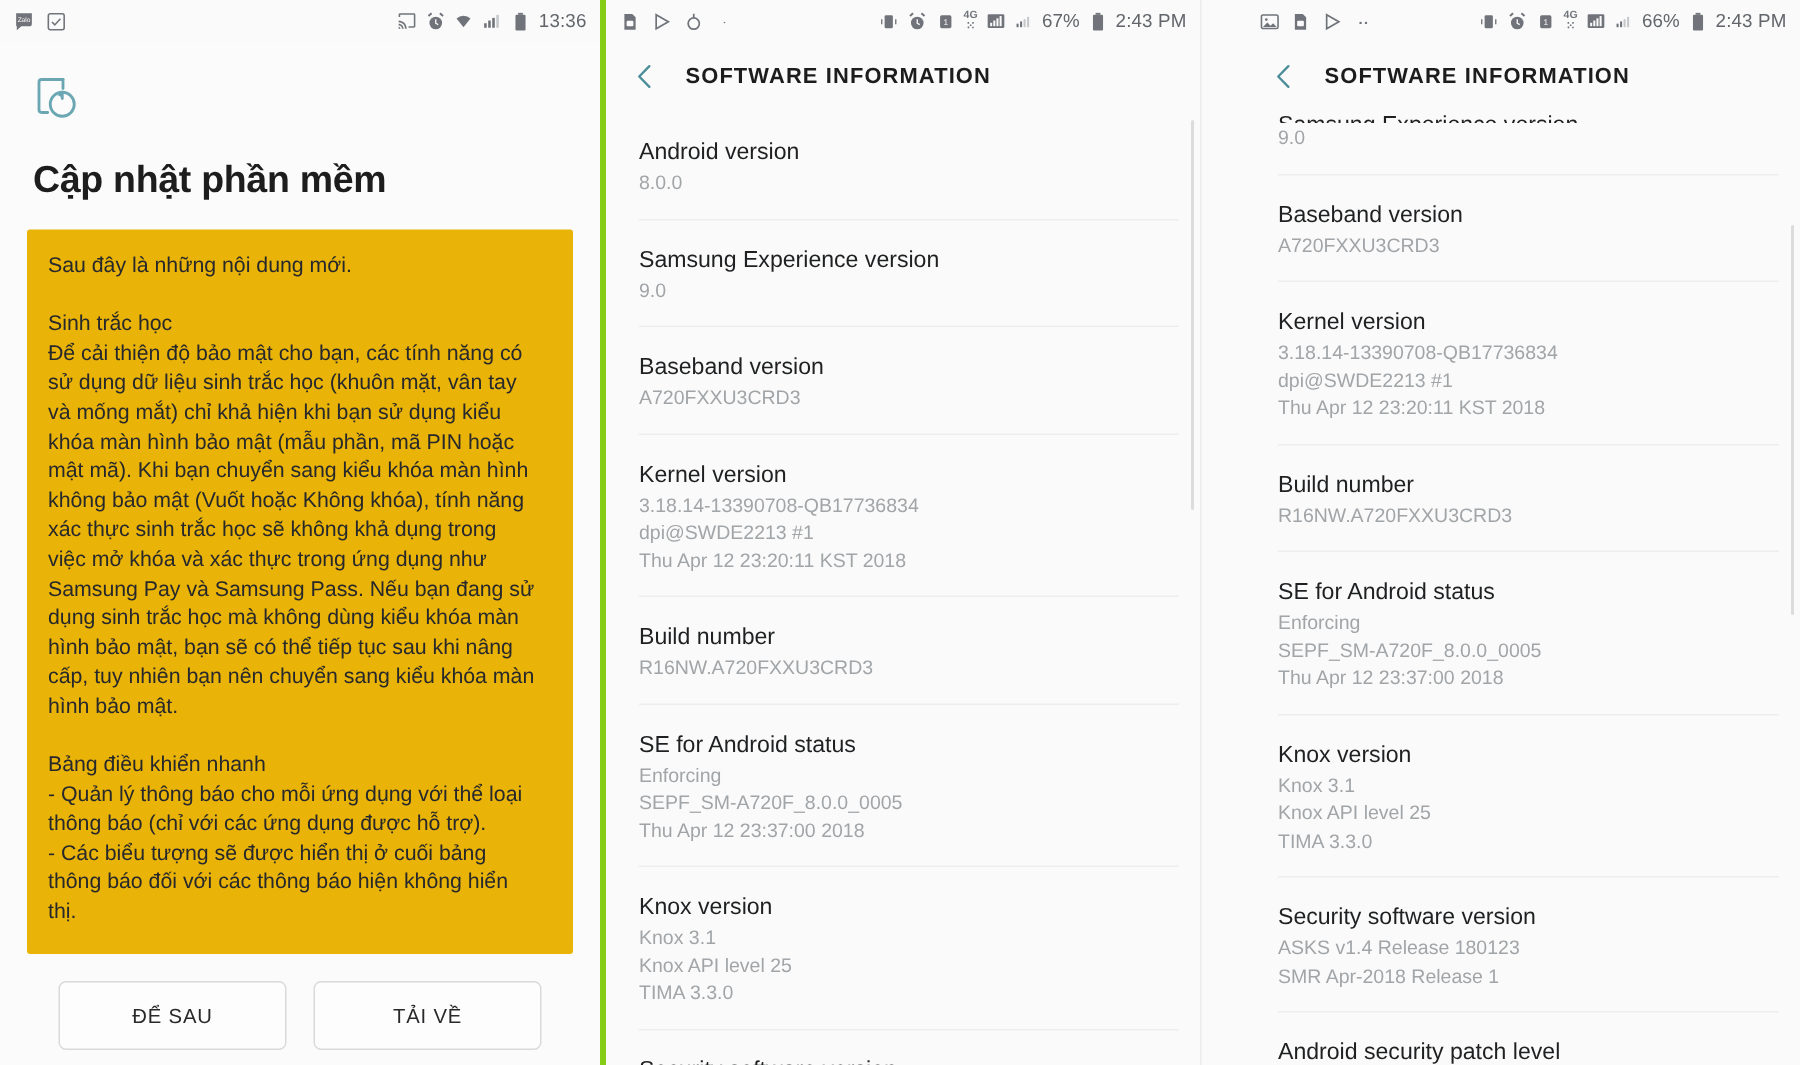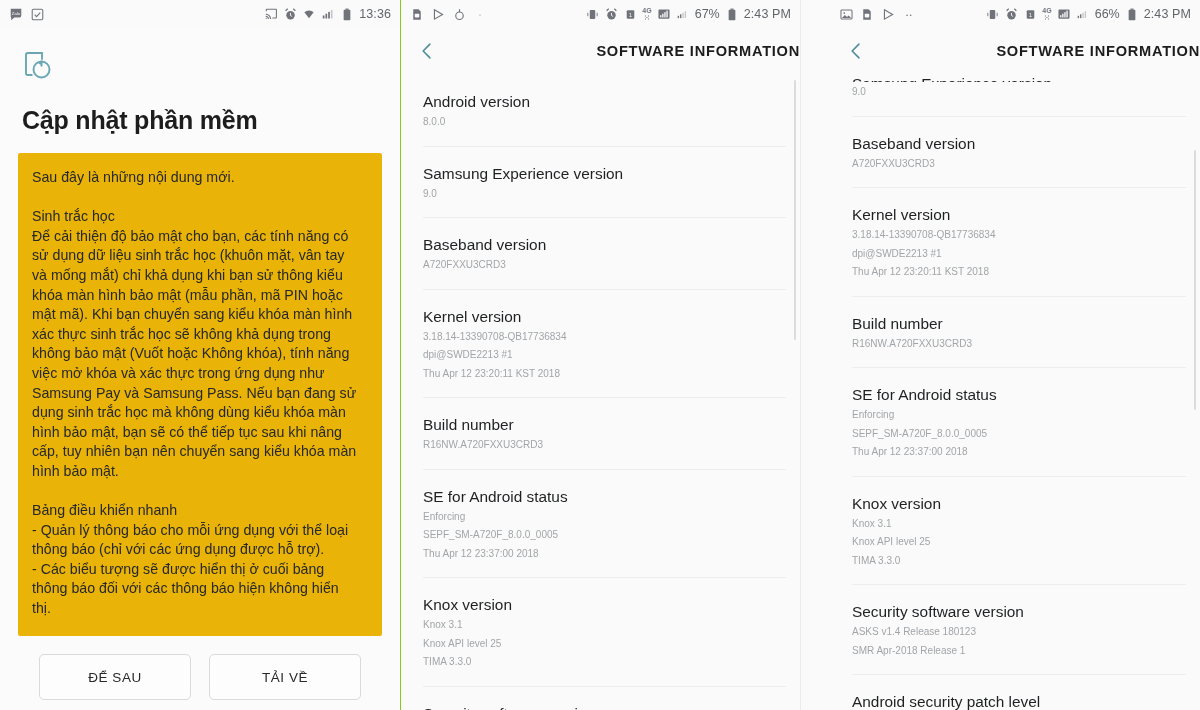--- a/index.html
+++ b/index.html
@@ -4,21 +4,21 @@
 <style>
   * { margin:0; padding:0; box-sizing:border-box; }
   html,body {
     width:1200px; height:710px;
     font-family:"Liberation Sans","DejaVu Sans",sans-serif;
     background:#fafafa; overflow:hidden;
   }
   .screen { display:flex; width:1200px; height:604px; }
   .panel { position:relative; height:710px; background:#fafafa; overflow:hidden; }
   .panel.left   { width:400px; background:#fbfbfb; }
-  .panel.mid    { width:400px; border-left:1px solid #84cc16; }
+  .panel.mid    { width:400px; border-left:4px solid #84cc16; }
   .panel.right  { width:400px; border-left:1px solid #ececec;padding-left:29px; }
 
   
   .statusbar {
     height:28px; display:flex; align-items:center;
     padding:0 9px; font-size:12.5px; color:#6f7377;
     background:#fafafa;
   }
   .sb-left { display:flex; align-items:center; gap:7px; }
   .sb-right { margin-left:auto; display:flex; align-items:center; gap:5px; }
@@ -47,36 +47,35 @@
   .btn {
     flex:1; height:46px; border:1px solid #d8dadc; border-radius:5px;
     background:#fdfdfd; display:flex; align-items:center; justify-content:center;
     font-size:13.5px; letter-spacing:.55px; color:#29292b; cursor:pointer;
   }
 
   
   .app-header {
     height:46px; display:flex; align-items:center; padding:0 0 0 15px;
     background:#fafafa;
-    justify-content:space-between;
   }
   .back-chev { width:22px; height:22px; color:#4b8d99; flex:0 0 auto; }
   .app-title {
     margin-left:16px; font-size:14.6px; font-weight:bold; color:#1c1c1c;
     letter-spacing:.75px;
   }
   .list { position:relative; height:636px; overflow:hidden; }
   .row { padding:17px 22px 15px 22px; position:relative; }
   .row.clipped-top { padding-top:0; }
   .row + .row::before {
     content:""; position:absolute; left:22px; right:14px; top:0;
     height:1px; background:#ededed;
   }
   .row-title { font-size:15.4px; color:#1f2022; line-height:21px; font-weight:400; }
-  .row-sub { font-size:10px; color:#a2a5a8; line-height:16.5px; margin-top:2px; }
+  .row-sub { font-size:13px; color:#a2a5a8; line-height:16.5px; margin-top:2px; }
   .clip-title {
     font-size:15.4px; color:#1f2022; line-height:21px;
     height:9px; overflow:hidden; margin-top:-1px;
   }
   .scroll-thumb { position:absolute; right:3px; width:2px;
                   background:#dcdcdc; border-radius:1px; }
 </style>
 </head>
 <body>
 
@@ -147,25 +146,25 @@
 
     <div class="page-title">Cập nhật phần mềm</div>
 
     <div class="notes-box">
       <div id="notes-host">
           <div class="notes-line">Sau đây là những nội dung mới.</div>
           <div class="notes-gap"></div>
           <div class="notes-line">Sinh trắc học</div>
           <div class="notes-line">Để cải thiện độ bảo mật cho bạn, các tính năng có</div>
           <div class="notes-line">sử dụng dữ liệu sinh trắc học (khuôn mặt, vân tay</div>
-          <div class="notes-line">và mống mắt) chỉ khả dụng khi bạn sử thông kiểu</div>
+          <div class="notes-line">và mống mắt) chỉ khả hiện khi bạn sử dụng kiểu</div>
           <div class="notes-line">khóa màn hình bảo mật (mẫu phần, mã PIN hoặc</div>
           <div class="notes-line">mật mã). Khi bạn chuyển sang kiểu khóa màn hình</div>
+          <div class="notes-line">không bảo mật (Vuốt hoặc Không khóa), tính năng</div>
           <div class="notes-line">xác thực sinh trắc học sẽ không khả dụng trong</div>
-          <div class="notes-line">không bảo mật (Vuốt hoặc Không khóa), tính năng</div>
           <div class="notes-line">việc mở khóa và xác thực trong ứng dụng như</div>
           <div class="notes-line">Samsung Pay và Samsung Pass. Nếu bạn đang sử</div>
           <div class="notes-line">dụng sinh trắc học mà không dùng kiểu khóa màn</div>
           <div class="notes-line">hình bảo mật, bạn sẽ có thể tiếp tục sau khi nâng</div>
           <div class="notes-line">cấp, tuy nhiên bạn nên chuyển sang kiểu khóa màn</div>
           <div class="notes-line">hình bảo mật.</div>
           <div class="notes-gap"></div>
           <div class="notes-line">Bảng điều khiển nhanh</div>
           <div class="notes-line">- Quản lý thông báo cho mỗi ứng dụng với thể loại</div>
           <div class="notes-line">thông báo (chỉ với các ứng dụng được hỗ trợ).</div>

